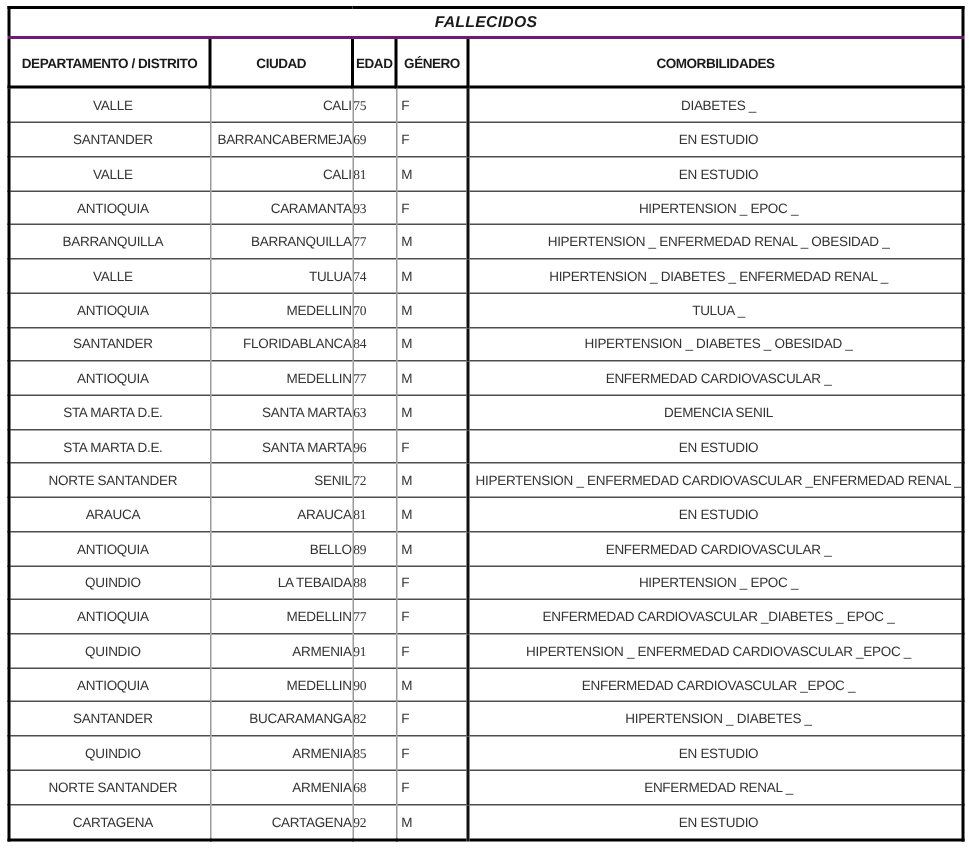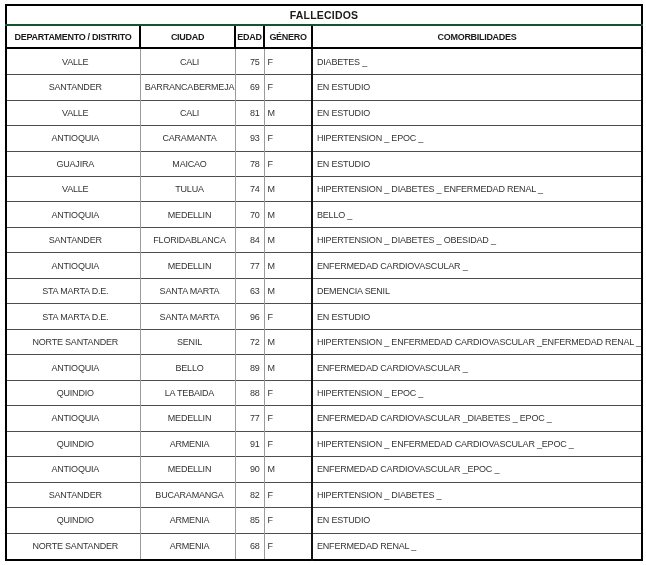--- a/index.html
+++ b/index.html
@@ -18,30 +18,31 @@
     position: absolute;
     left: 5px; top: 4px;
     width: 636px; height: 557px;
     border-collapse: collapse;
     table-layout: fixed;
     border: 2px solid #000000;
     background: #ffffff;
   }
   tr.title-row th {
     height: 20px;
-    border-bottom: 2px solid #14532d;
+    border-bottom: 2px solid #701a75;
     font-size: 10.5px;
     font-weight: bold;
     color: #1a1a1a;
     text-align: center;
     vertical-align: middle;
     letter-spacing: 0.2px;
+    font-style: italic;
   }
   tr.header-row th {
-    height: 23px;
+    height: 33px;
     border: 2px solid #000000;
     font-size: 9px;
     font-weight: bold;
     color: #1a1a1a;
     text-align: center;
     vertical-align: middle;
     letter-spacing: -0.3px;
     white-space: nowrap;
     overflow: hidden;
     padding: 0 1px;
@@ -52,25 +53,25 @@
     border-right: 1px solid #9a9a9a;
     font-size: 9px;
     color: #333333;
     letter-spacing: -0.2px;
     vertical-align: middle;
     white-space: nowrap;
     overflow: hidden;
     background: #ffffff;
   }
   tbody td.c-dept  { text-align: center;  padding-left: 4px; }
-  tbody td.c-city  { text-align: center;  padding-left: 4px; }
-  tbody td.c-age   { text-align: right; padding-right: 4px; }
+  tbody td.c-city  { text-align: right;  padding-left: 4px; }
+  tbody td.c-age   { padding-right: 4px; font-family: Liberation Serif, serif; }
   tbody td.c-gender{ text-align: left;  padding-left: 3px; }
   tbody td.c-comorb{
-    text-align: left; padding-left: 4px;
+    text-align: center; padding-left: 4px;
     border-left: 2px solid #111111;
   }
 </style>
 </head>
 <body>
 
 <div class="page">
   <table class="fallecidos">
     <colgroup>
       <col style="width:134px">
@@ -117,43 +118,43 @@
   </tr>
 
   <tr>
     <td class="c-dept">ANTIOQUIA</td>
     <td class="c-city">CARAMANTA</td>
     <td class="c-age">93</td>
     <td class="c-gender">F</td>
     <td class="c-comorb">HIPERTENSION _ EPOC _</td>
   </tr>
 
-
-  <tr>
-    <td class="c-dept">GUAJIRA</td>
-    <td class="c-city">MAICAO</td>
-    <td class="c-age">78</td>
-    <td class="c-gender">F</td>
-    <td class="c-comorb">EN ESTUDIO</td>
-  </tr>
+  <tr>
+    <td class="c-dept">BARRANQUILLA</td>
+    <td class="c-city">BARRANQUILLA</td>
+    <td class="c-age">77</td>
+    <td class="c-gender">M</td>
+    <td class="c-comorb">HIPERTENSION _ ENFERMEDAD RENAL _ OBESIDAD _</td>
+  </tr>
+
 
   <tr>
     <td class="c-dept">VALLE</td>
     <td class="c-city">TULUA</td>
     <td class="c-age">74</td>
     <td class="c-gender">M</td>
     <td class="c-comorb">HIPERTENSION _ DIABETES _ ENFERMEDAD RENAL _</td>
   </tr>
 
   <tr>
     <td class="c-dept">ANTIOQUIA</td>
     <td class="c-city">MEDELLIN</td>
     <td class="c-age">70</td>
     <td class="c-gender">M</td>
-    <td class="c-comorb">BELLO _</td>
+    <td class="c-comorb">TULUA _</td>
   </tr>
 
   <tr>
     <td class="c-dept">SANTANDER</td>
     <td class="c-city">FLORIDABLANCA</td>
     <td class="c-age">84</td>
     <td class="c-gender">M</td>
     <td class="c-comorb">HIPERTENSION _ DIABETES _ OBESIDAD _</td>
   </tr>
 
@@ -183,20 +184,27 @@
 
   <tr>
     <td class="c-dept">NORTE SANTANDER</td>
     <td class="c-city">SENIL</td>
     <td class="c-age">72</td>
     <td class="c-gender">M</td>
     <td class="c-comorb">HIPERTENSION _ ENFERMEDAD CARDIOVASCULAR _ENFERMEDAD RENAL _</td>
   </tr>
 
 
+  <tr>
+    <td class="c-dept">ARAUCA</td>
+    <td class="c-city">ARAUCA</td>
+    <td class="c-age">81</td>
+    <td class="c-gender">M</td>
+    <td class="c-comorb">EN ESTUDIO</td>
+  </tr>
 
   <tr>
     <td class="c-dept">ANTIOQUIA</td>
     <td class="c-city">BELLO</td>
     <td class="c-age">89</td>
     <td class="c-gender">M</td>
     <td class="c-comorb">ENFERMEDAD CARDIOVASCULAR _</td>
   </tr>
 
   <tr>
@@ -248,15 +256,22 @@
   </tr>
 
   <tr>
     <td class="c-dept">NORTE SANTANDER</td>
     <td class="c-city">ARMENIA</td>
     <td class="c-age">68</td>
     <td class="c-gender">F</td>
     <td class="c-comorb">ENFERMEDAD RENAL _</td>
   </tr>
 
+  <tr>
+    <td class="c-dept">CARTAGENA</td>
+    <td class="c-city">CARTAGENA</td>
+    <td class="c-age">92</td>
+    <td class="c-gender">M</td>
+    <td class="c-comorb">EN ESTUDIO</td>
+  </tr>
 </tbody>
   </table>
 </div>
 
 </body></html>

